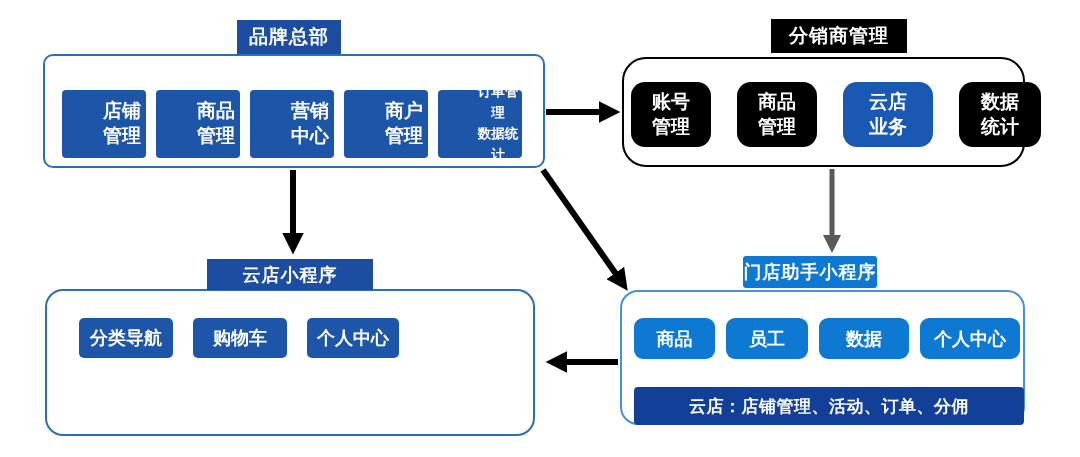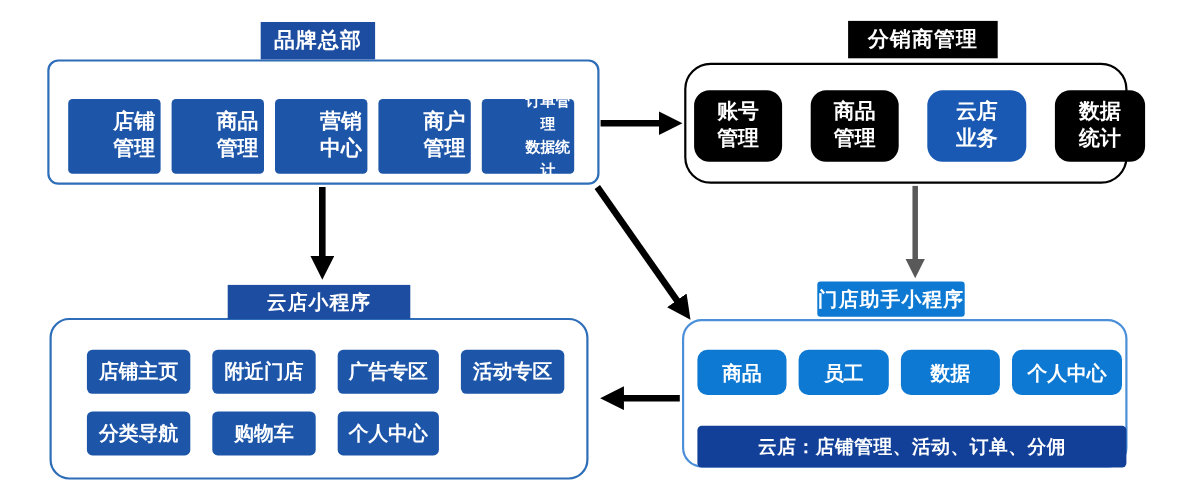--- a/index.html
+++ b/index.html
@@ -101,26 +101,20 @@
 管理</div>
     <div class="btn dist-btn highlight">云店
 业务</div>
     <div class="btn dist-btn">数据
 统计</div>
   </div>
 
   <div class="tag" id="cloud-header">云店小程序</div>
   <div class="box" id="cloud-box">
     <div class="row cloud-row">
-      <div class="btn cloud-btn">店铺主页</div>
-      <div class="btn cloud-btn">附近门店</div>
-      <div class="btn cloud-btn">广告专区</div>
-      <div class="btn cloud-btn">活动专区</div>
-    </div>
-    <div class="row cloud-row">
       <div class="btn cloud-btn">分类导航</div>
       <div class="btn cloud-btn">购物车</div>
       <div class="btn cloud-btn">个人中心</div>
     </div>
   </div>
 
   <div class="tag" id="assist-header">门店助手小程序</div>
   <div class="box" id="assist-box">
     <div class="row assist-row">
       <div class="btn assist-btn">商品</div>

